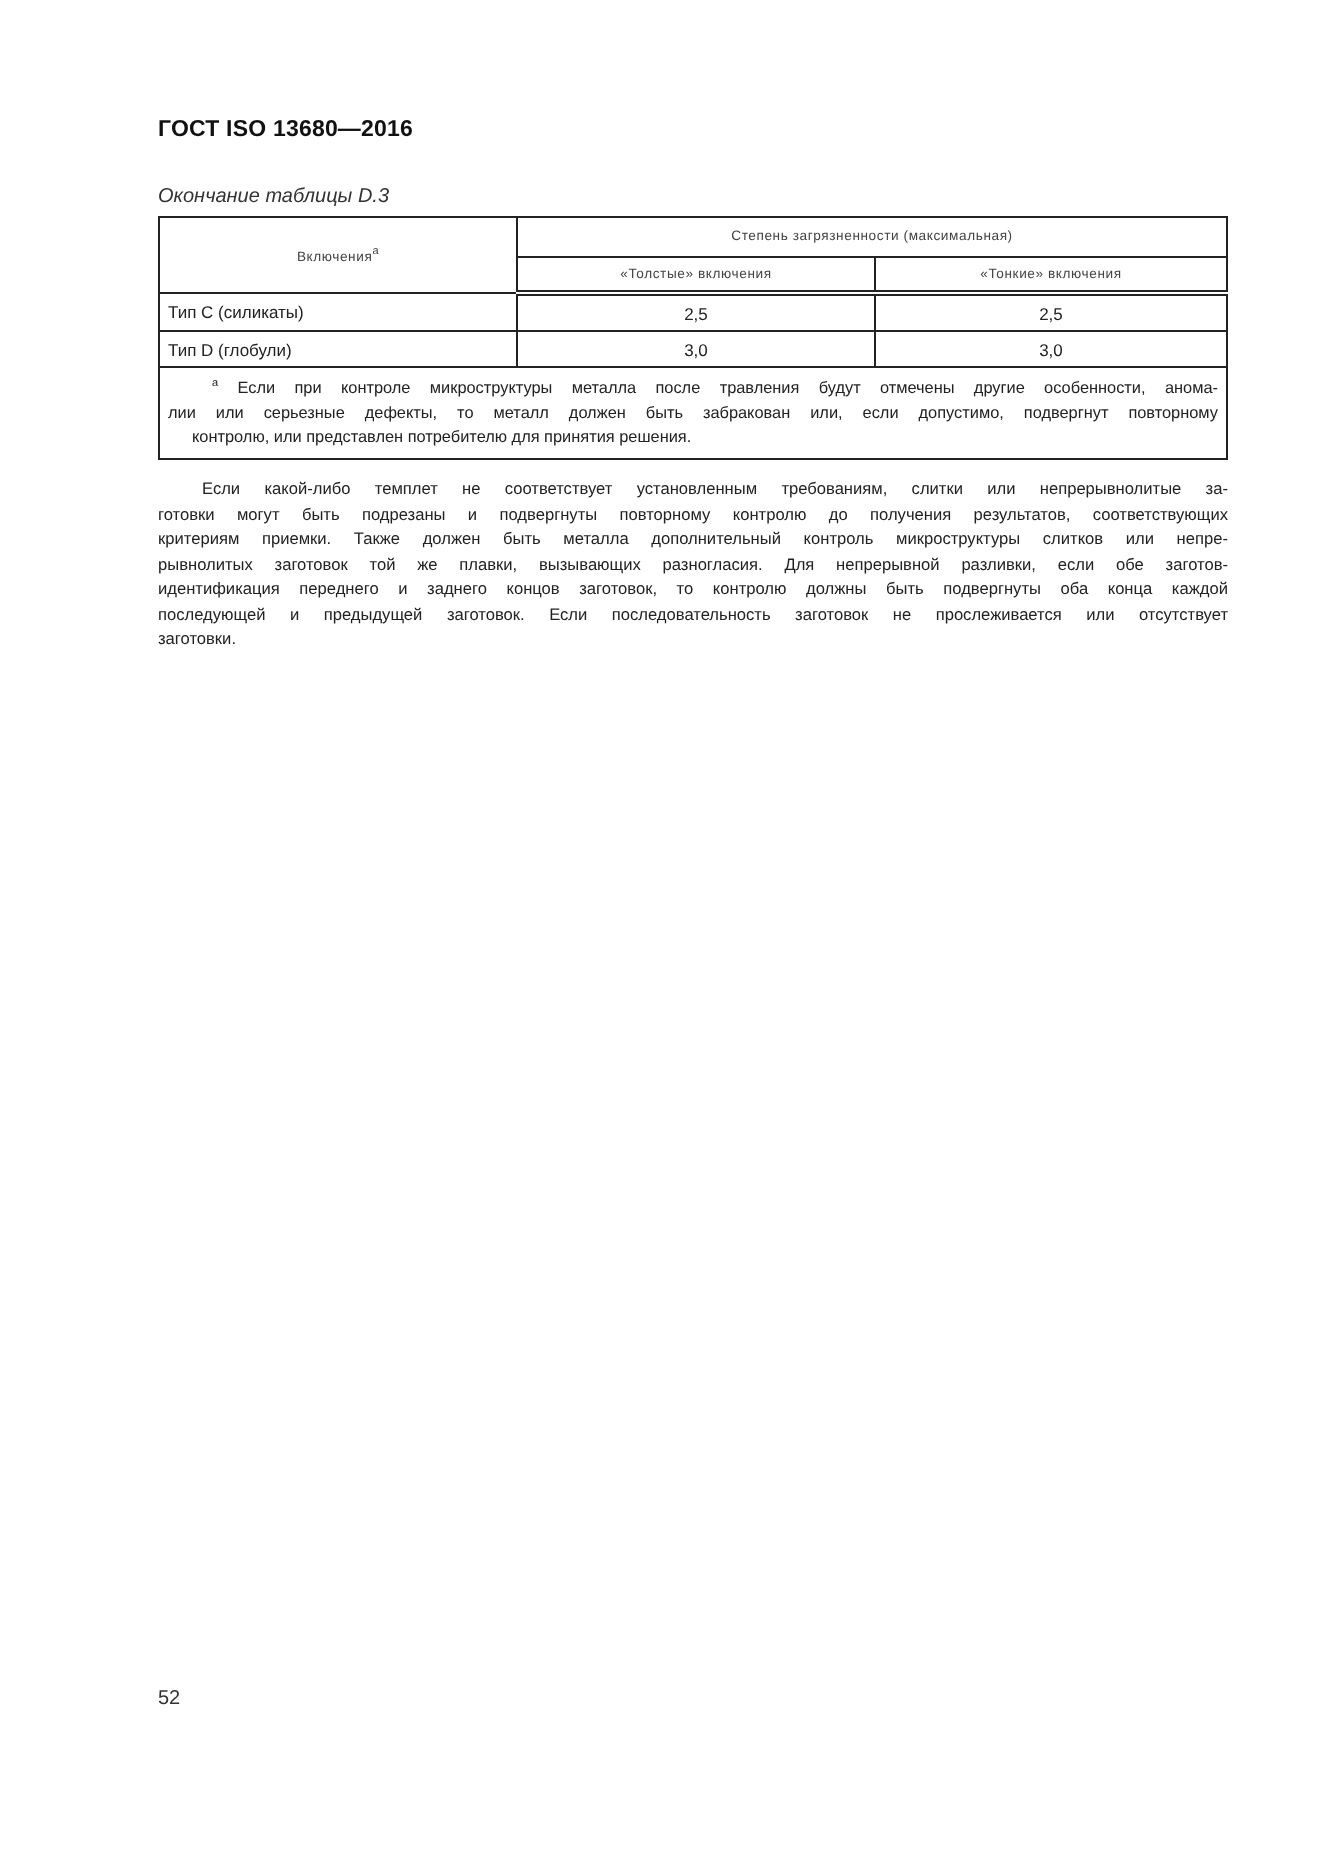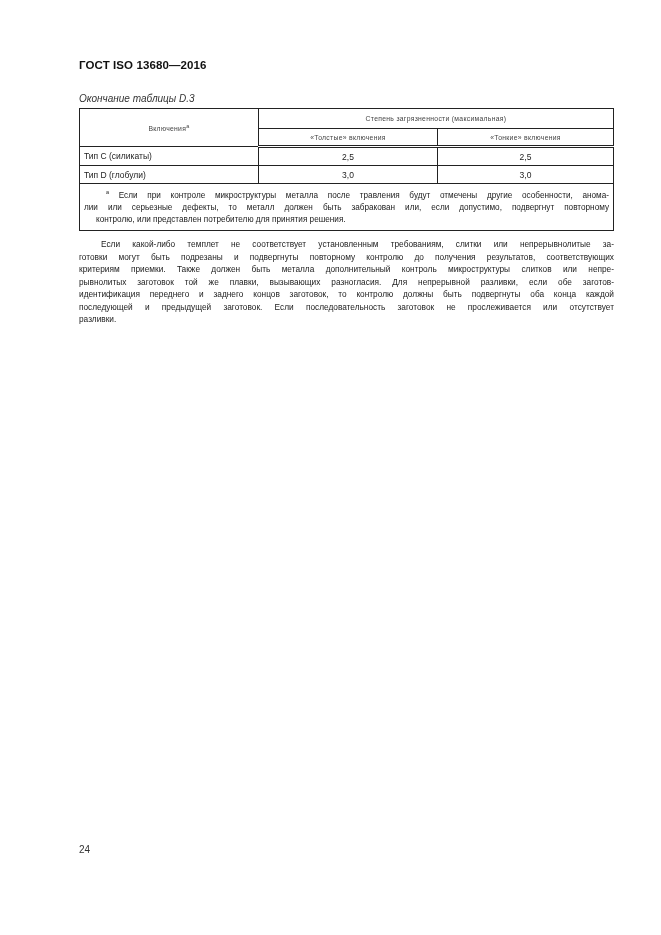--- a/index.html
+++ b/index.html
@@ -63,16 +63,16 @@
 </tbody>
   </table>
 
 <div class="body-text">
   <span class="line first">Если какой-либо темплет не соответствует установленным требованиям, слитки или непрерывнолитые за-</span>
   <span class="line">готовки могут быть подрезаны и подвергнуты повторному контролю до получения результатов, соответствующих</span>
   <span class="line">критериям приемки. Также должен быть металла дополнительный контроль микроструктуры слитков или непре-</span>
   <span class="line">рывнолитых заготовок той же плавки, вызывающих разногласия. Для непрерывной разливки, если обе заготов-</span>
   <span class="line">идентификация переднего и заднего концов заготовок, то контролю должны быть подвергнуты оба конца каждой</span>
   <span class="line">последующей и предыдущей заготовок. Если последовательность заготовок не прослеживается или отсутствует</span>
-  <span class="line last">разливки.</span>
+  <span class="line last">заготовки.</span>
 </div>
 
-<div class="page-num">24</div>
+<div class="page-num">52</div>
 
 </body></html>

